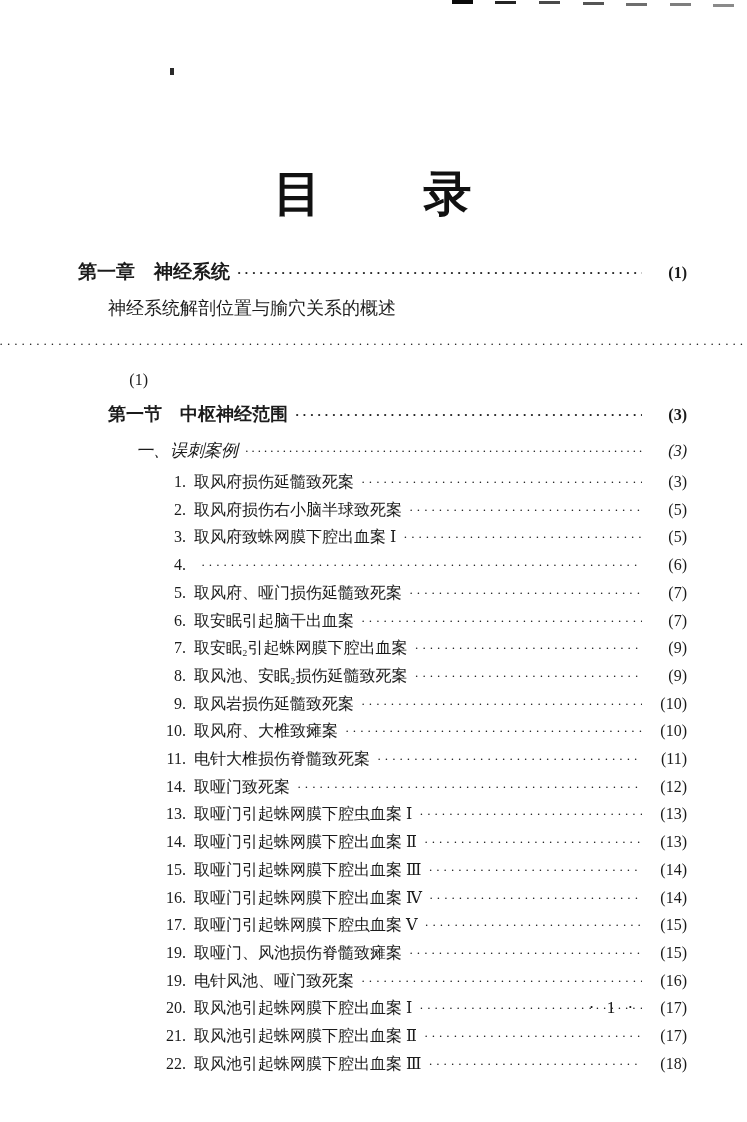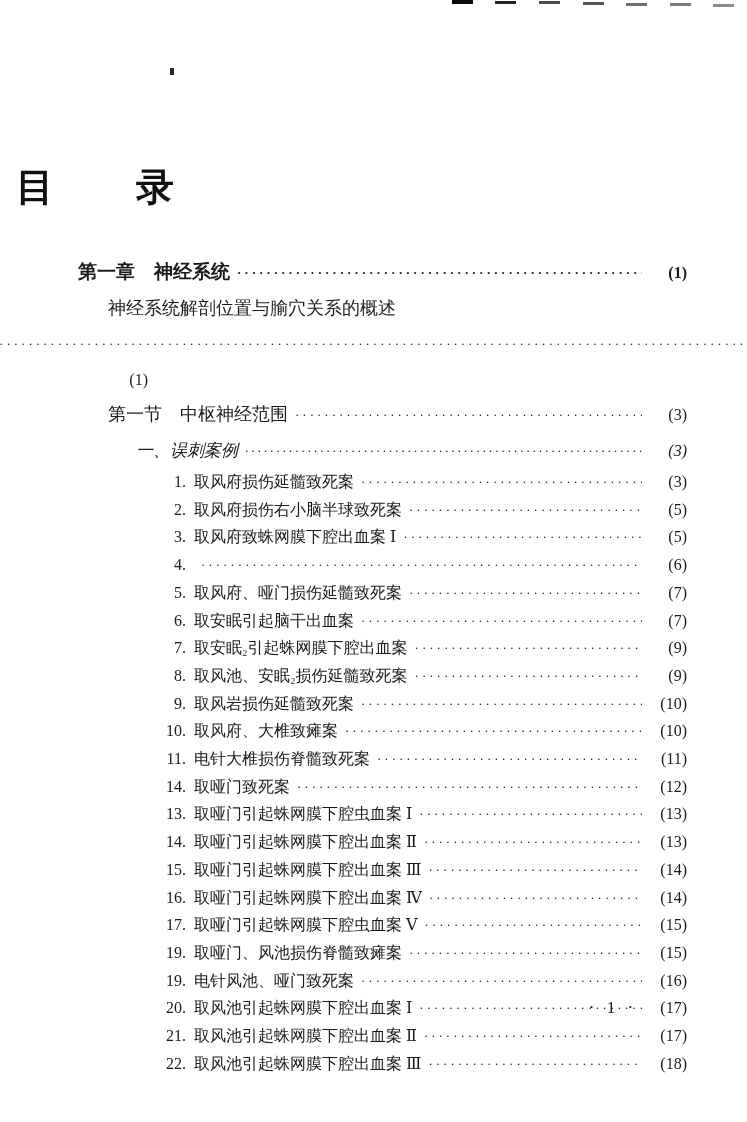--- a/index.html
+++ b/index.html
@@ -10,23 +10,23 @@
     background:#ffffff;
     color:#1b1b1b;
     font-family:"Liberation Serif","DejaVu Serif",serif;
     overflow:hidden;
   }
   
   .scan-dash{position:absolute;height:3px;width:21px;background:#333;}
   .scan-speck{position:absolute;left:170px;top:68px;width:4px;height:7px;background:#2a2a2a;}
   
   .doc-title{
-    position:absolute;top:162px;left:16px;right:0;
-    text-align:left;
-    font-size:38px;font-weight:bold;
+    position:absolute;top:162px;left:0;right:0;
+    text-align:center;
+    font-size:48px;font-weight:bold;
     letter-spacing:2px;
     color:#111;
   }
   
   .toc{
     position:absolute;top:254px;left:0;right:0;
     padding:0 60px 0 70px;
   }
   .row{display:flex;align-items:baseline;margin-left:8px;}
   .row .entry{white-space:nowrap;}
@@ -39,21 +39,21 @@
     font-size:13px;
     color:#1c1c1c;
     align-self:center;
   }
   .dots::after{
     content:"·······································································································································";
   }
   .pg{white-space:nowrap;min-width:40px;text-align:right;font-size:16px;}
   .l-chapter{font-weight:bold;font-size:19px;line-height:35.5px;}
   .l-overview{padding-left:30px;font-size:18px;line-height:35.5px;flex-direction:column;}
-  .l-section{padding-left:30px;font-size:18px;line-height:35.5px;font-weight:normal;}
+  .l-section{padding-left:30px;font-size:18px;line-height:35.5px;font-weight:bold;}
   .l-sub{padding-left:58px;font-size:17px;line-height:35.5px;font-style:italic;}
   .l-item{padding-left:80px;font-size:16px;line-height:27.7px;}
   .num{flex:none;width:28px;text-align:right;margin-right:8px;}
   
   .folio{
     position:absolute;top:998px;left:573px;width:80px;
     text-align:center;font-size:17px;color:#111;
     letter-spacing:4px;
   }
 </style>

